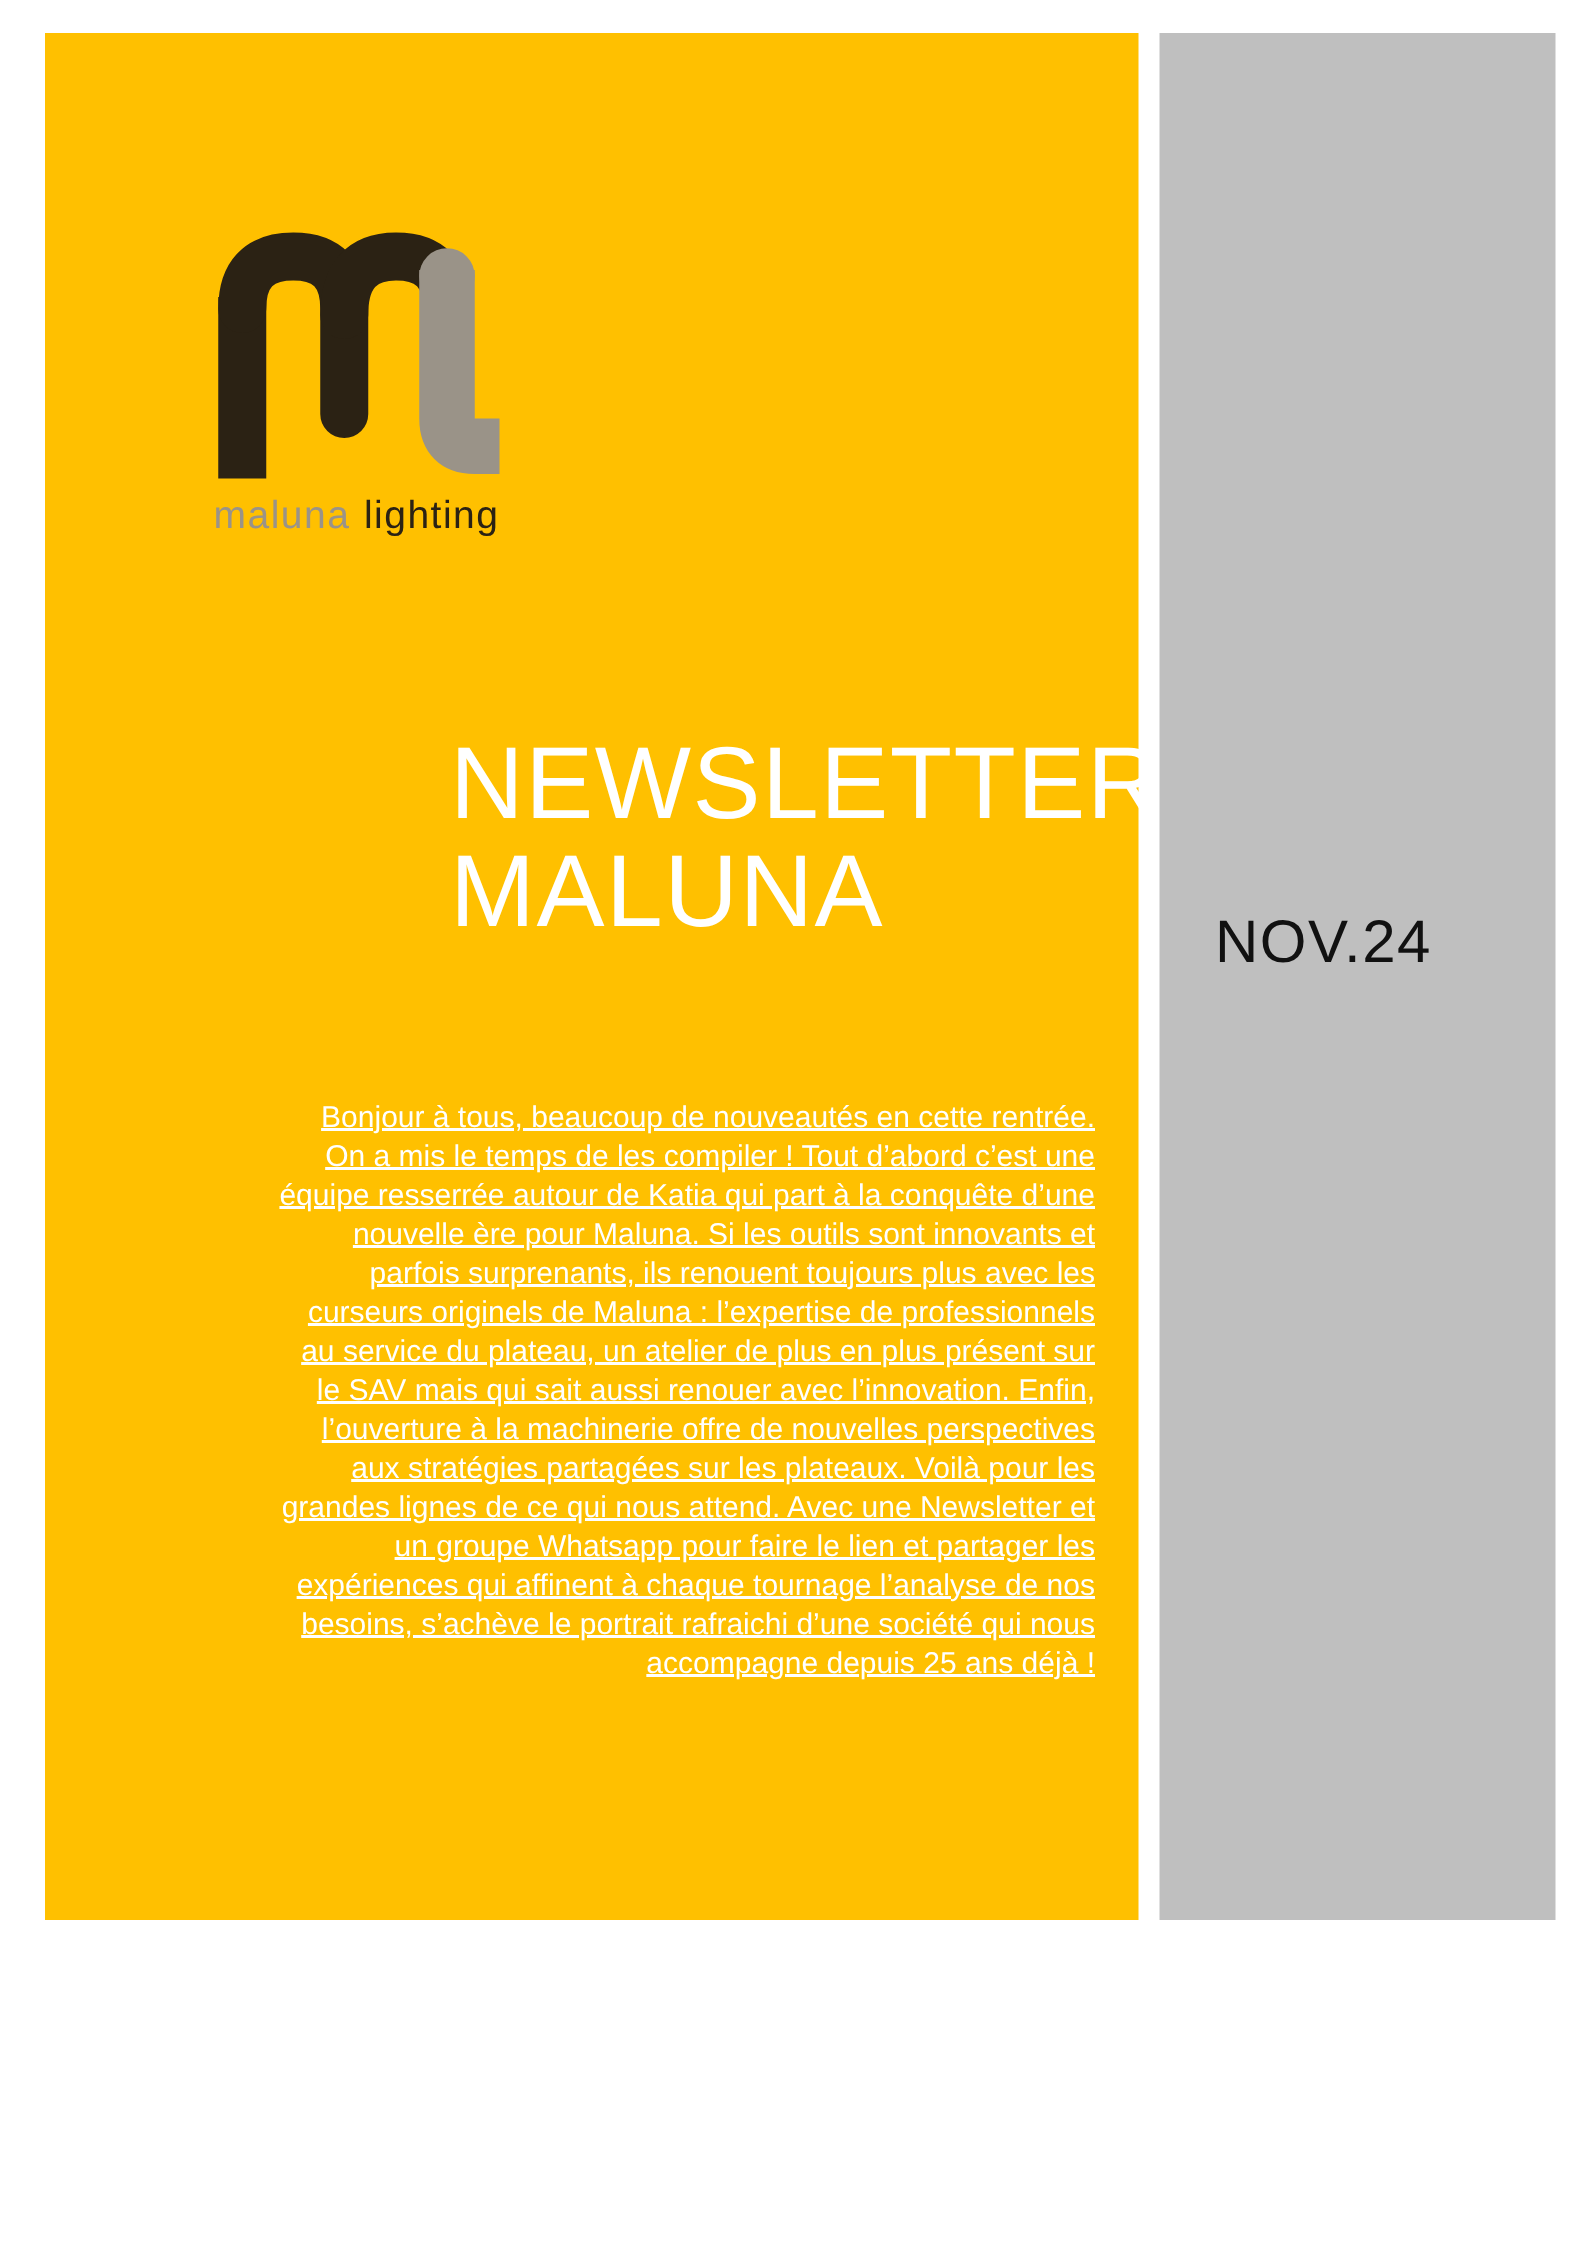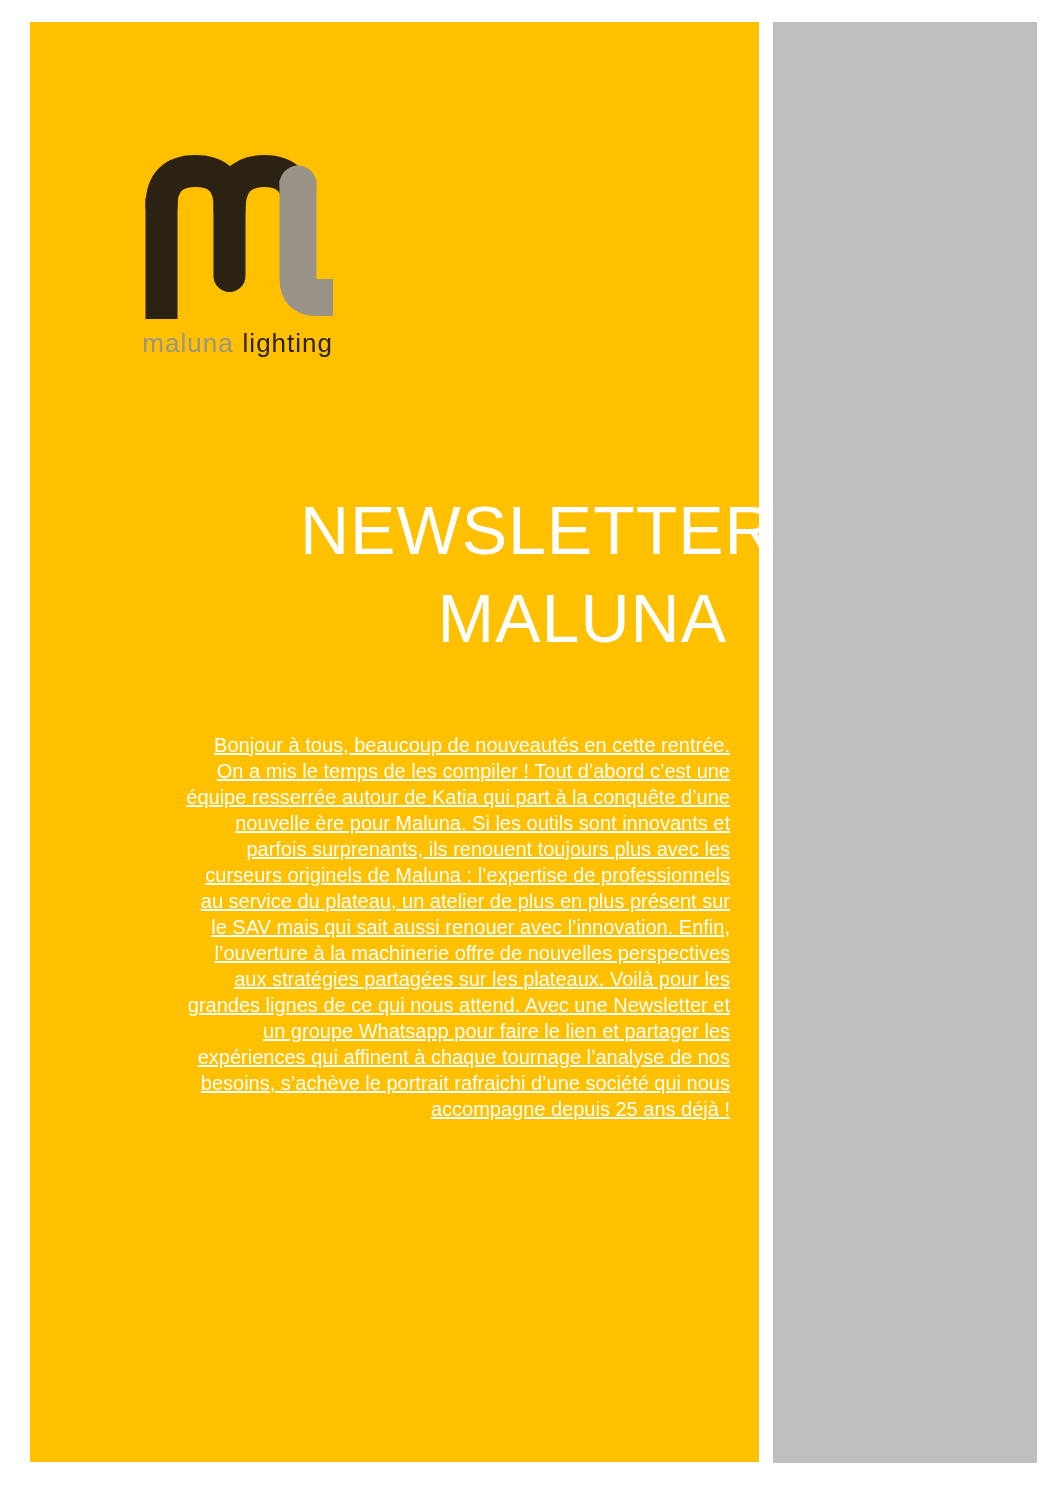--- a/index.html
+++ b/index.html
@@ -1,19 +1,19 @@
 <!DOCTYPE html>
 <html><head>
 <meta charset="utf-8">
 <style>
   html, body { margin: 0; padding: 0; background: #ffffff; }
   .page {
     position: relative;
     width: 1058px;
-    height: 1497px;
+    height: 1280px;
     background: #ffffff;
     overflow: hidden;
     font-family: "Liberation Sans", sans-serif;
   }
   .main-panel {
     position: absolute;
     left: 30px; top: 22px;
     width: 729px; height: 1440px;
     background: #FFC000;
   }
@@ -41,24 +41,24 @@
     white-space: nowrap;
   }
   .wm-gray { color: #9A9388; }
   .wm-dark { color: #2B2214; margin-left: 9px; }
   .title {
     position: absolute;
     top: 486px;
     left: 300px;
     right: 331px;
     margin: 0;
-    text-align: right;
+    text-align: left;
     font-size: 68px;
     font-weight: 400;
-    line-height: 88px;
+    line-height: 72px;
     letter-spacing: 1px;
     color: #FFFFFF;
     white-space: pre-line;
   }
   .intro {
     position: absolute;
     top: 732px;
     left: 100px;
     right: 328px;
     margin: 0;
@@ -114,14 +114,15 @@
 au service du plateau, un atelier de plus en plus présent sur
 le SAV mais qui sait aussi renouer avec l’innovation. Enfin,
 l’ouverture à la machinerie offre de nouvelles perspectives
 aux stratégies partagées sur les plateaux. Voilà pour les
 grandes lignes de ce qui nous attend. Avec une Newsletter et
 un groupe Whatsapp pour faire le lien et partager les
 expériences qui affinent à chaque tournage l’analyse de nos
 besoins, s’achève le portrait rafraichi d’une société qui nous
 accompagne depuis 25 ans déjà !</p>
 
+  <div class="date">NOV.24</div>
 
 </div>
 
 </body></html>

